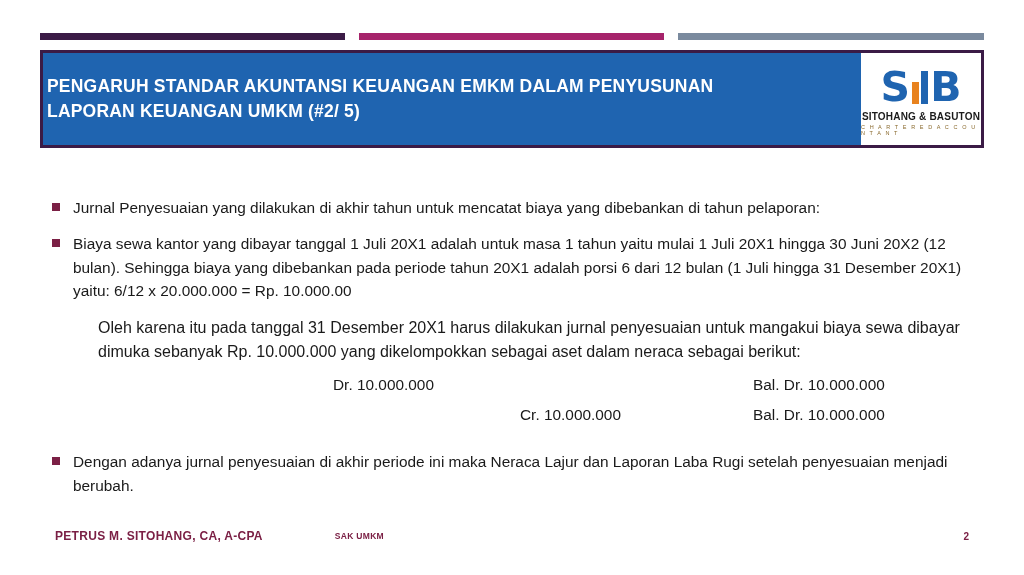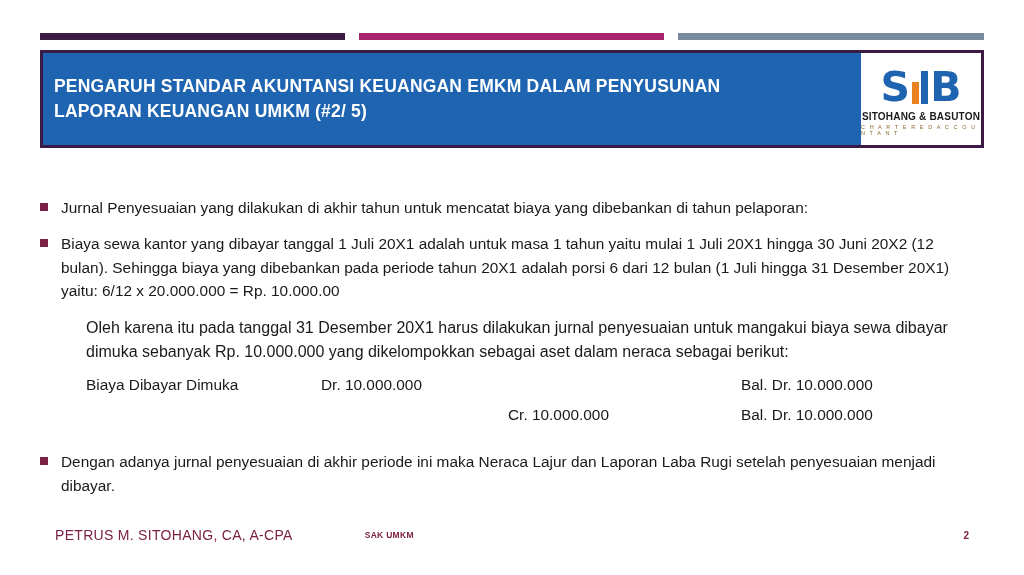--- a/index.html
+++ b/index.html
@@ -54,21 +54,21 @@
     height: 100%;
     background: #1f64b0;
     display: flex;
     align-items: center;
   }
   .title-text {
     color: #ffffff;
     font-size: 17.5px;
     font-weight: bold;
     line-height: 1.42;
-    padding-left: 11px;
+    padding-left: 4px;
     padding-right: 150px;
     letter-spacing: .2px;
   }
   .title-text .sub {
     font-weight: bold;
     text-align: right;
   }
 
   
   .logo-box {
@@ -129,21 +129,21 @@
     font-size: 5.5px;
     color: #8a6a2e;
     letter-spacing: 1.6px;
     margin-top: 2px;
   }
 
   
   .content {
     position: absolute;
     top: 196px;
-    left: 40px;
+    left: 52px;
     width: 920px;
   }
   .bullet-row {
     display: flex;
     align-items: flex-start;
     margin-bottom: 13px;
   }
   .bullet-mark {
     width: 8px;
     height: 8px;
@@ -181,23 +181,23 @@
   
   .footer {
     position: absolute;
     left: 55px;
     bottom: 32px;
     width: 914px;
     display: flex;
     align-items: center;
   }
   .footer-left {
-    font-size: 14px;
+    font-size: 12px;
     color: #7b2045;
-    font-weight: normal;
+    font-weight: bold;
     letter-spacing: .3px;
   }
   .footer-mid {
     font-size: 8.5px;
     color: #7b2045;
     font-weight: bold;
     letter-spacing: .3px;
     margin-left: 72px;
   }
   .footer-right {
@@ -247,35 +247,34 @@
     </div>
 
     <div class="bullet-row">
       <div class="bullet-mark"></div>
       <div class="bullet-text">Biaya sewa kantor yang dibayar tanggal 1 Juli 20X1 adalah untuk masa 1 tahun yaitu mulai 1 Juli 20X1 hingga 30 Juni 20X2 (12 bulan). Sehingga biaya yang dibebankan pada periode tahun 20X1 adalah porsi 6 dari 12 bulan (1 Juli hingga 31 Desember 20X1) yaitu:  6/12 x 20.000.000 = Rp. 10.000.00</div>
     </div>
 
     <div class="indent-para">Oleh karena itu pada tanggal 31 Desember 20X1 harus dilakukan jurnal penyesuaian untuk mangakui biaya sewa dibayar dimuka sebanyak Rp. 10.000.000 yang dikelompokkan sebagai aset dalam neraca  sebagai berikut:</div>
 
     <div class="entry-row">
-      <span class="entry-acct">Biaya Dibayar Dimuka</span>
       <span class="entry-dr">Dr.   10.000.000</span>
       <span class="entry-cr"></span>
       <span class="entry-bal">Bal. Dr.   10.000.000</span>
     </div>
 
     <div class="entry-row" style="margin-bottom:14px;">
       <span class="entry-dr"></span>
       <span class="entry-cr">Cr. 10.000.000</span>
       <span class="entry-bal">Bal. Dr.   10.000.000</span>
     </div>
 
     <div class="bullet-row">
       <div class="bullet-mark"></div>
-      <div class="bullet-text">Dengan adanya jurnal penyesuaian di akhir periode ini maka Neraca Lajur dan Laporan Laba Rugi setelah penyesuaian menjadi dibayar.</div>
+      <div class="bullet-text">Dengan adanya jurnal penyesuaian di akhir periode ini maka Neraca Lajur dan Laporan Laba Rugi setelah penyesuaian menjadi berubah.</div>
     </div>
 
   </div>
 
   <div class="footer">
     <div class="footer-left">PETRUS M. SITOHANG, CA, A-CPA</div>
     <div class="footer-mid">SAK UMKM</div>
     <div class="footer-right">2</div>
   </div>
 

